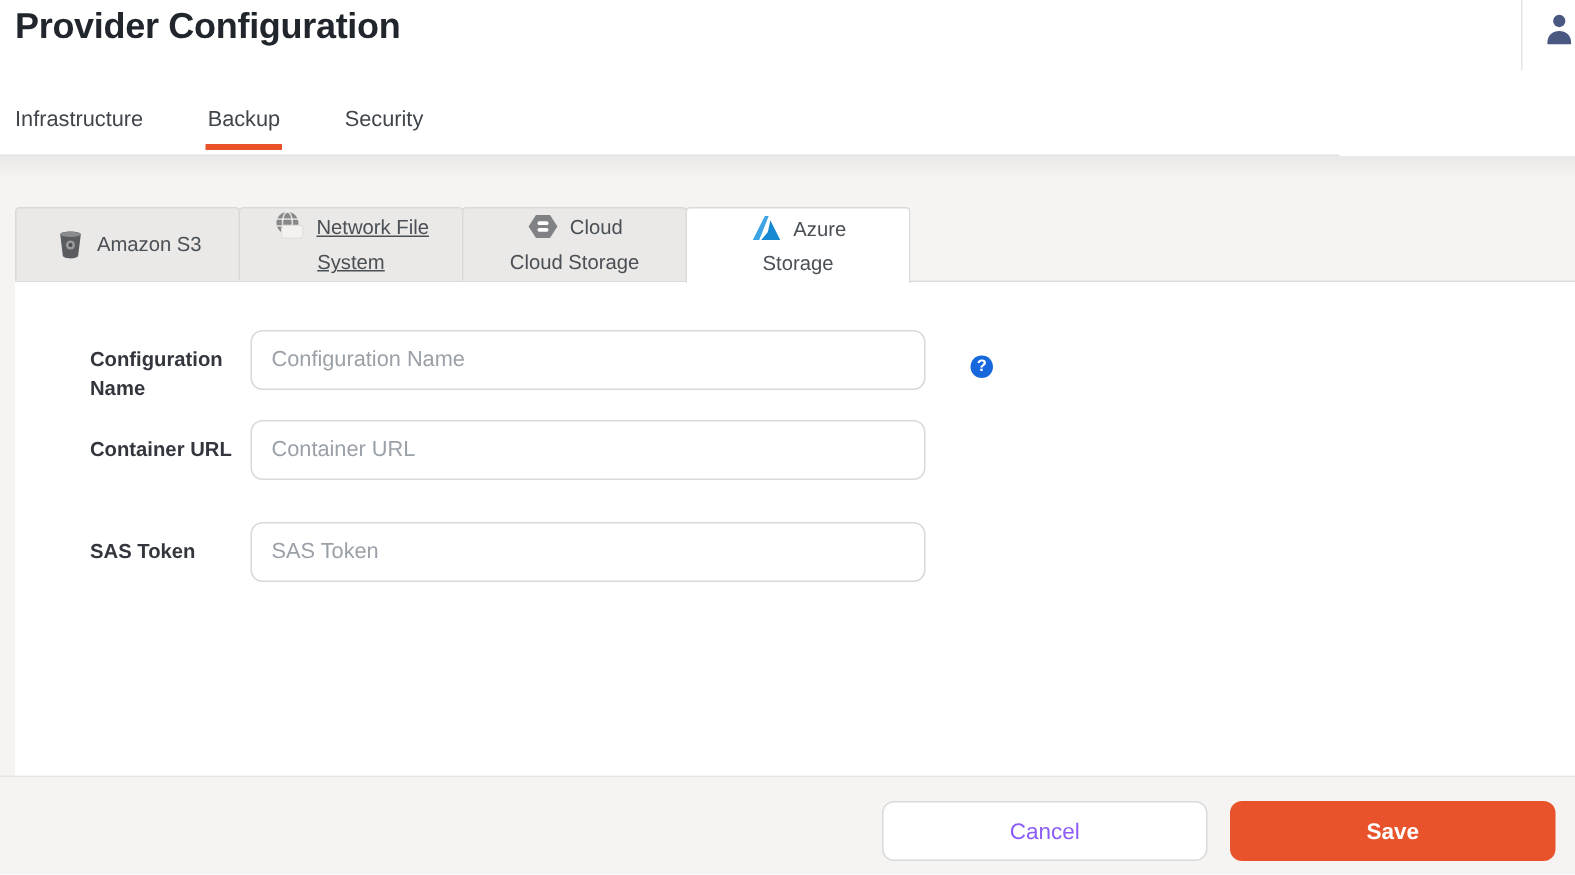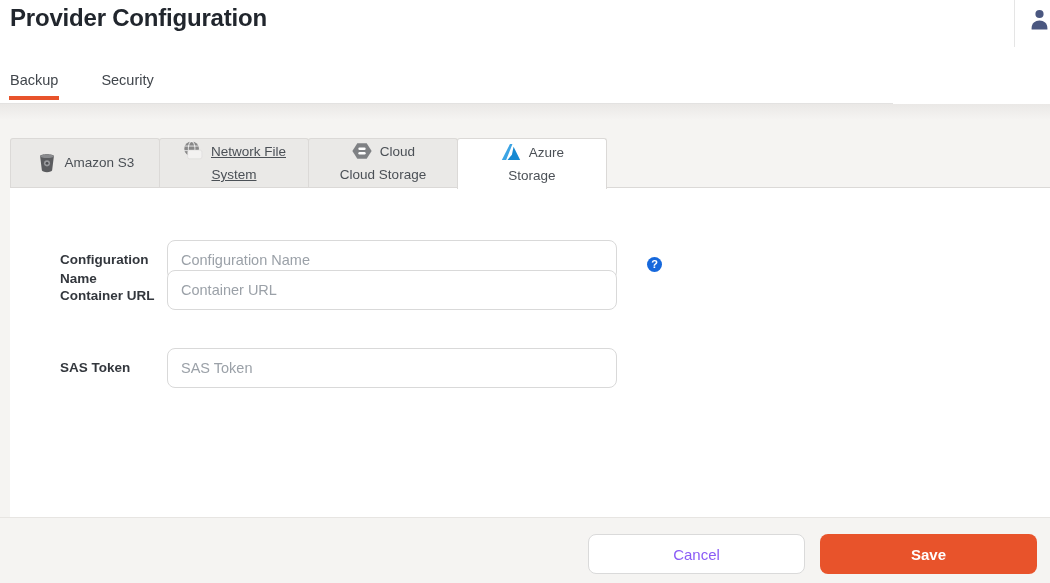--- a/index.html
+++ b/index.html
@@ -42,22 +42,22 @@
   .ptab:nth-child(3) .ptab-inner { width:100px; }
   .ptab:nth-child(4) .ptab-inner { width:84px; }
   .picon { display:inline-block; width:22px; height:22px;
     vertical-align:middle; margin-right:7px; position:relative; top:-1px; }
   .picon svg { display:block; width:22px; height:22px; }
 
   .panel { position:absolute; left:10px; top:83px; width:1040px; height:330px;
     background:#fff; border-top:1px solid #dbd9d7; z-index:1; }
 
   .field-row { position:absolute; left:0; display:flex; }
-  .field-row.r1 { top:32px;margin-top:20px; }
-  .field-row.r2 { top:82px;align-items:center; }
+  .field-row.r1 { top:32px; }
+  .field-row.r2 { top:92px; }
   .field-row.r3 { top:160px; }
   .field-label { width:100px; margin-left:50px; padding-top:10px;
     font-size:13.5px; font-weight:700; color:#33373d; line-height:19px; }
   .field-input { width:450px; height:40px; border:1px solid #d9d9d9;
     border-radius:8px; padding:0 13px; font-size:14.5px; color:#333;
     font-family:inherit; margin-left:7px; background:#fff; }
   .field-input::placeholder { color:#9ba1a8; }
   .help-icon { width:15px; height:15px; border-radius:50%; background:#1668DC;
     color:#fff; font-size:11px; font-weight:700; text-align:center;
     line-height:15px; margin-left:30px; align-self:center; cursor:pointer; }
@@ -80,20 +80,21 @@
   <div class="header">
     <div class="page-title">Provider Configuration</div>
     <div class="header-divider"></div>
     <span class="user-icon">
       <svg viewBox="0 0 21 23">
         <circle cx="10.5" cy="6" r="4.1" fill="#4A5780"></circle>
         <path d="M2.6 20.5 C2.6 15.3 6.1 12.6 10.5 12.6 C14.9 12.6 18.4 15.3 18.4 20.5 L18.4 21.5 L2.6 21.5 Z" fill="#4A5780"></path>
       </svg>
     </span>
     <div class="nav">
+      <div class="nav-item">Infrastructure</div>
       <div class="nav-item active">Backup</div>
       <div class="nav-item">Security</div>
     </div>
   </div>
 
   <div class="content">
 
     <div class="ptabs">
 
       <div class="ptab">

